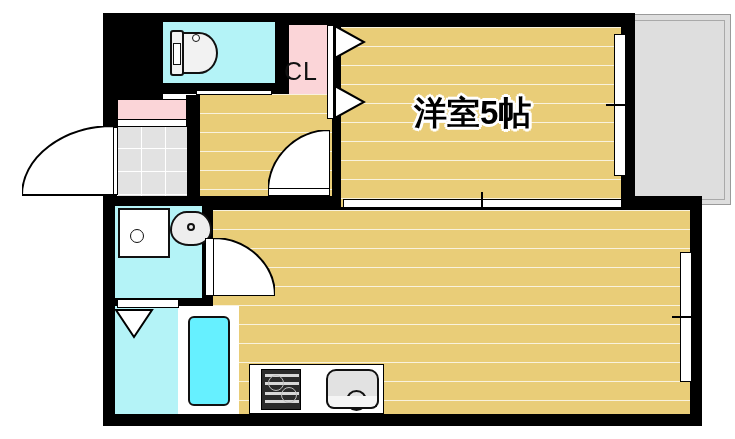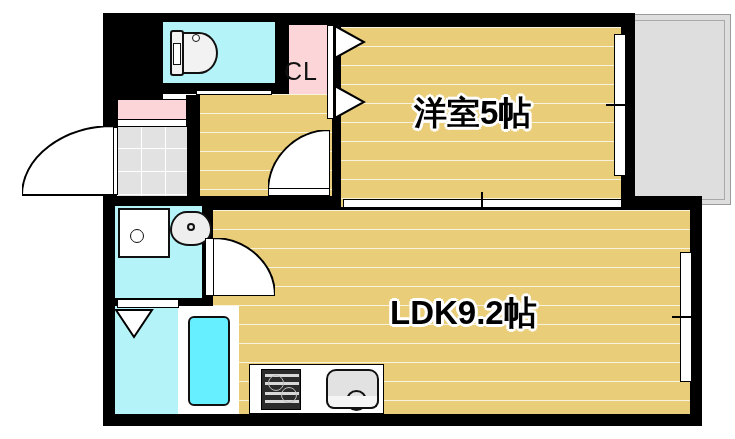--- a/index.html
+++ b/index.html
@@ -182,17 +182,16 @@
   <div class="abs sash-line" style="left:606px;top:104px;width:28px;height:2px;"></div>
 
   <div class="abs sash" style="left:343px;top:199px;width:279px;height:9px;"></div>
   <div class="abs sash-line" style="left:481px;top:192px;width:2px;height:16px;"></div>
 
   <div class="abs sash" style="left:680px;top:252px;width:12px;height:130px;"></div>
   <div class="abs sash-line" style="left:672px;top:316px;width:28px;height:2px;"></div>
 
   <div class="room-label" style="left:414px;top:91px;font-size:33px;">洋室5帖</div>
 
-  <div class="room-label" style="left:390px;top:291px;font-size:33px;">LDK9.2帖</div>
 
   <div class="cl-label" style="left:284px;top:57px;">CL</div>
 
 </div>
 
 </body></html>

